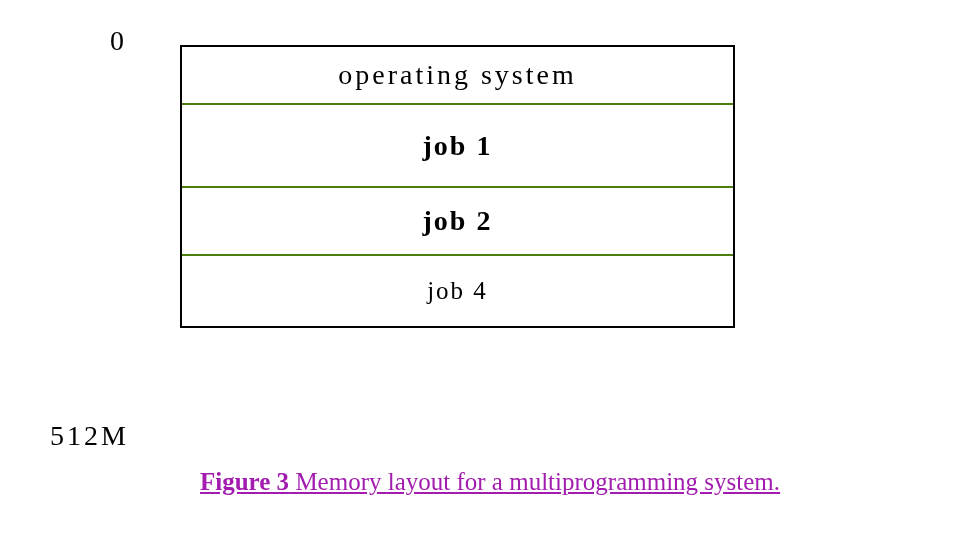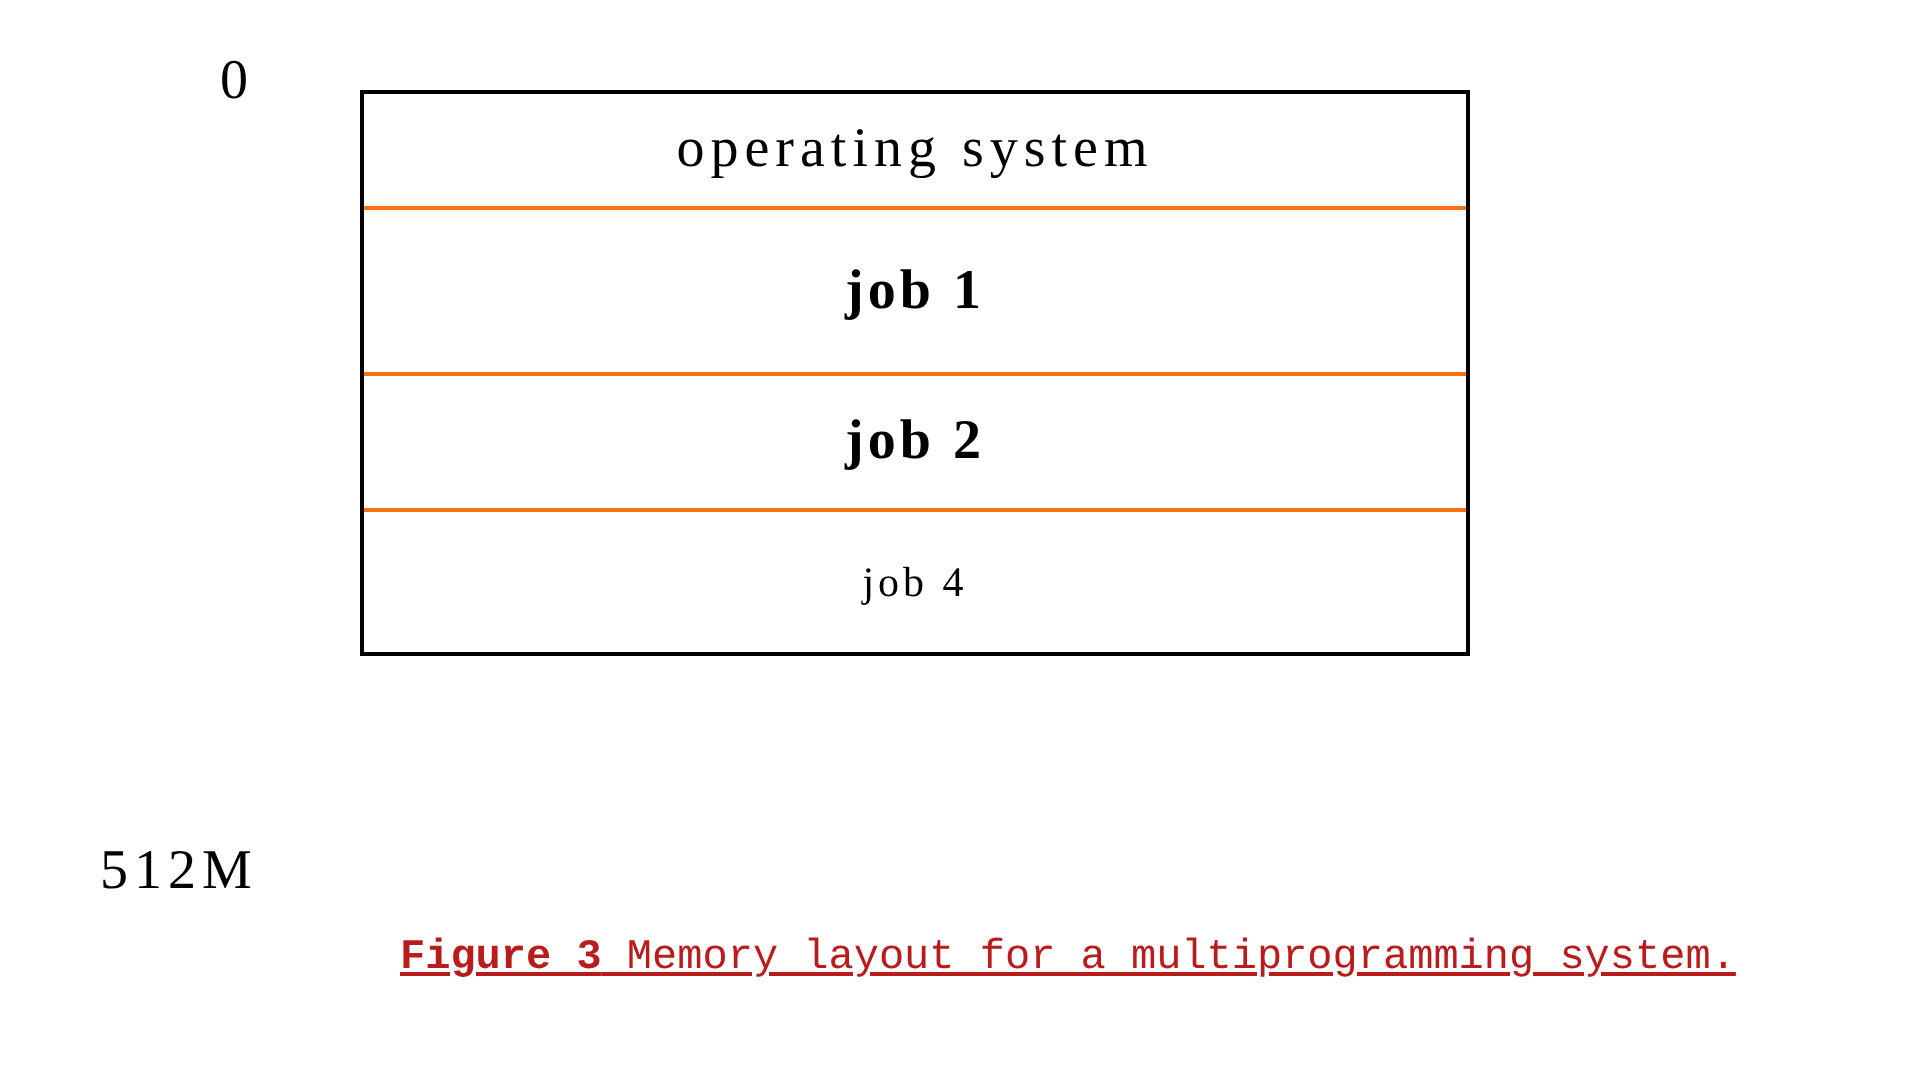--- a/index.html
+++ b/index.html
@@ -37,42 +37,42 @@
     font-family: 'Times New Roman', serif;
     font-size: 28px;
     letter-spacing: 3px;
     color: #000;
   }
   .memory-box {
     border: 2px solid #000;
     width: 555px;
   }
   .mem-row {
-    border-bottom: 2px solid #f97316;
+    border-bottom: 2px solid #4d7c0f;
     text-align: center;
     font-family: 'Times New Roman', serif;
     letter-spacing: 2px;
     color: #000;
     display: flex;
     align-items: center;
     justify-content: center;
   }
   .mem-row:last-child { border-bottom: none; }
   .os-row { height: 58px; font-size: 28px; letter-spacing: 3px; }
   .job-row-1 { height: 83px; font-size: 28px; font-weight: bold; }
   .job-row-2 { height: 68px; font-size: 28px; font-weight: bold; }
   .job-row-3 { height: 75px; font-size: 25px; }
-  .job-row-4 { height: 70px; font-size: 21px; }
+  .job-row-4 { height: 70px; font-size: 25px; }
   .caption {
     position: absolute;
     top: 468px;
     left: 200px;
-    font-family: Liberation Mono, monospace;
-    font-size: 21px;
-    color: #b91c1c;
+    font-family: Liberation Serif, serif;
+    font-size: 25px;
+    color: #a21caf;
   }
   .caption b { font-weight: bold; text-decoration: underline; }
   .caption span.rest { text-decoration: underline; font-weight: normal; }
 </style>
 </head>
 <body>
 
 <div class="diagram-container">
   <div class="memory-area">
     <div class="label-top">0</div>

